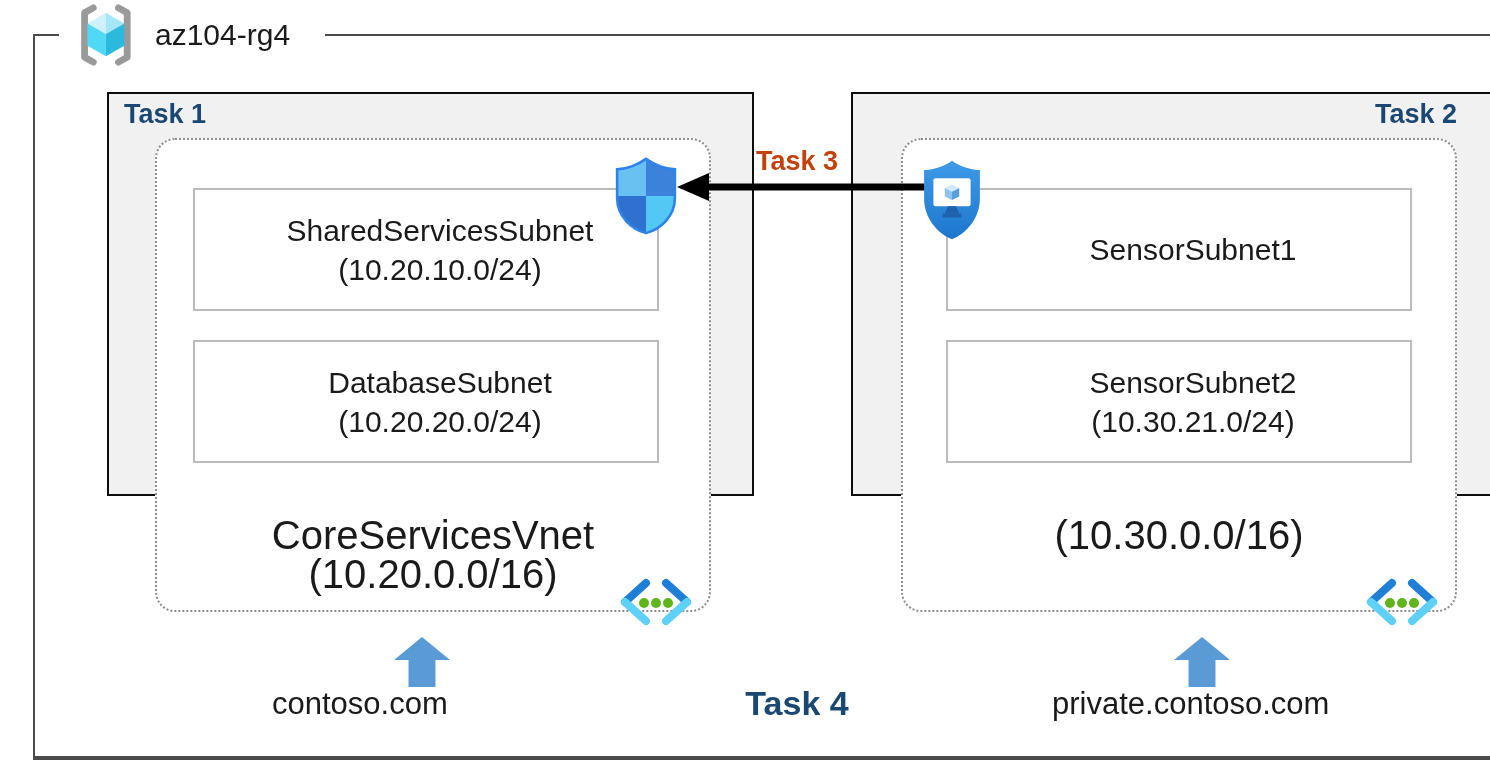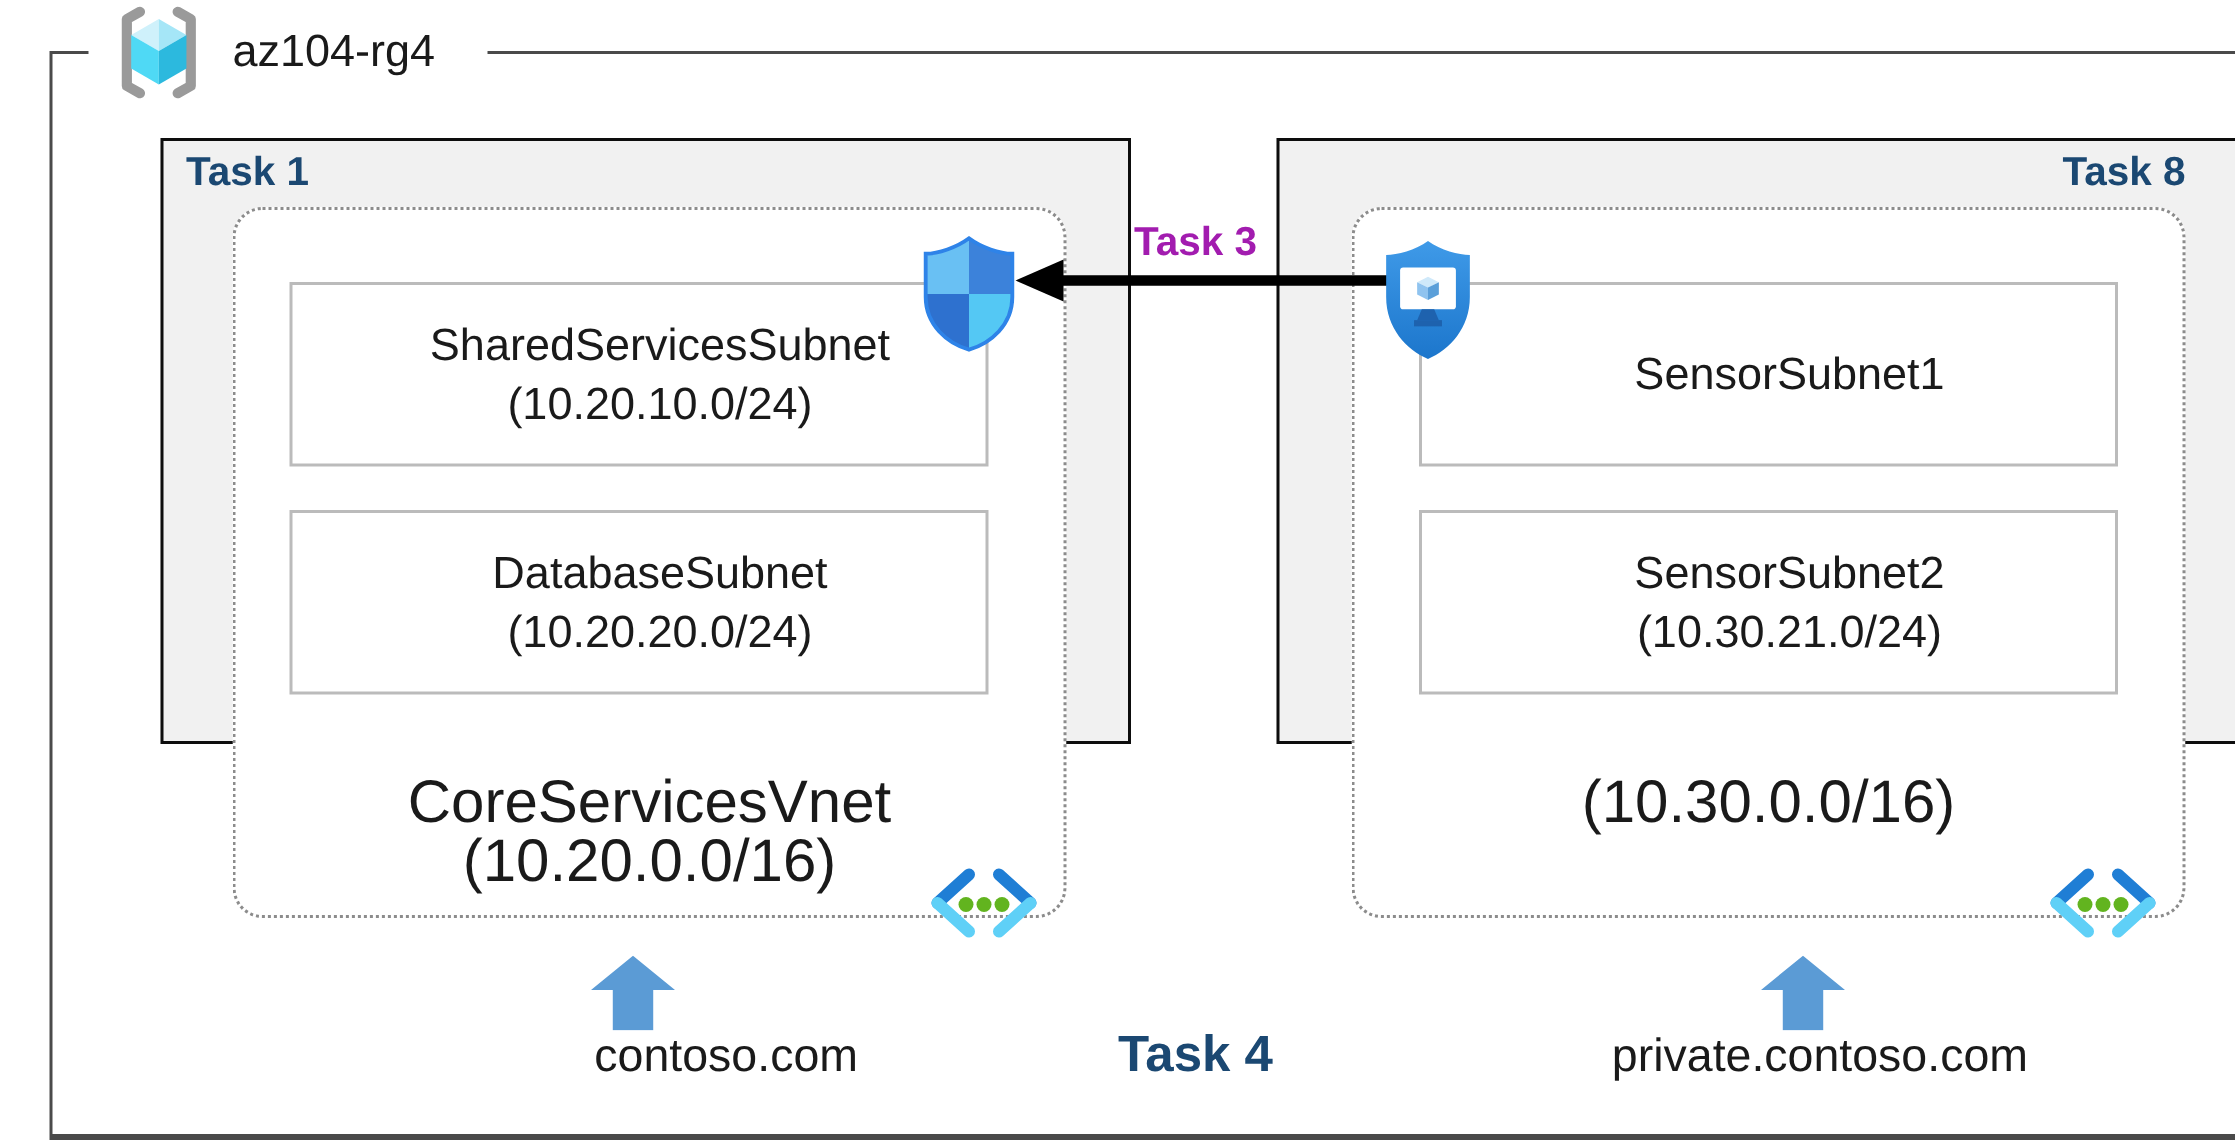--- a/index.html
+++ b/index.html
@@ -46,27 +46,27 @@
   .subnet-card.second{top:200px;}
   .vnet-label{
     position:absolute;left:0;right:0;top:376px;text-align:center;
     font-size:40px;line-height:39px;color:#1a1a1a;
   }
   .vnet-icon{position:absolute;left:462px;top:438px;width:74px;height:48px;}
   .float-icon{position:absolute;}
   .peer-arrow{position:absolute;left:646px;top:170px;width:252px;height:34px;}
   .task3-label{
     position:absolute;left:692px;top:146px;width:152px;text-align:center;
-    font-size:27px;font-weight:bold;color:#a21caf;
+    font-size:27px;font-weight:bold;color:#c2410c;
   }
   .up-arrow{position:absolute;top:637px;width:56px;height:50px;}
   .up-arrow.left{left:365px;}
   .up-arrow.right{left:1145px;}
   .domain-label{
-    position:absolute;top:686px;width:300px;text-align:right;
+    position:absolute;top:686px;width:300px;text-align:left;
     font-size:31px;color:#1a1a1a;white-space:nowrap;
   }
   .domain-label.left{left:243px;}
   .domain-label.right{left:1023px;}
   .task4-label{
     position:absolute;left:692px;top:684px;width:152px;text-align:center;
     font-size:34px;font-weight:bold;color:#1b4872;
   }
 </style>
 </head>
@@ -109,21 +109,21 @@
         <line x1="47" y1="5" x2="68" y2="24" stroke="#1f7ed5" stroke-width="8" stroke-linecap="round"></line>
         <line x1="68" y1="24" x2="47" y2="43" stroke="#5fd0f7" stroke-width="8" stroke-linecap="round"></line>
         <circle cx="25" cy="25" r="5" fill="#62b41f"></circle>
         <circle cx="37" cy="25" r="5" fill="#62b41f"></circle>
         <circle cx="49" cy="25" r="5" fill="#62b41f"></circle>
       </svg>
     </div>
   </div>
 
   <div class="task-box right">
-    <div class="task-label tr">Task 8</div>
+    <div class="task-label tr">Task 2</div>
     <div class="vnet-box">
       <div class="subnet-card first">
         <div>SensorSubnet1</div>
       </div>
       <div class="subnet-card second">
         <div>SensorSubnet2</div>
         <div>(10.30.21.0/24)</div>
       </div>
       <div class="vnet-label">
         <div>(10.30.0.0/16)</div>

